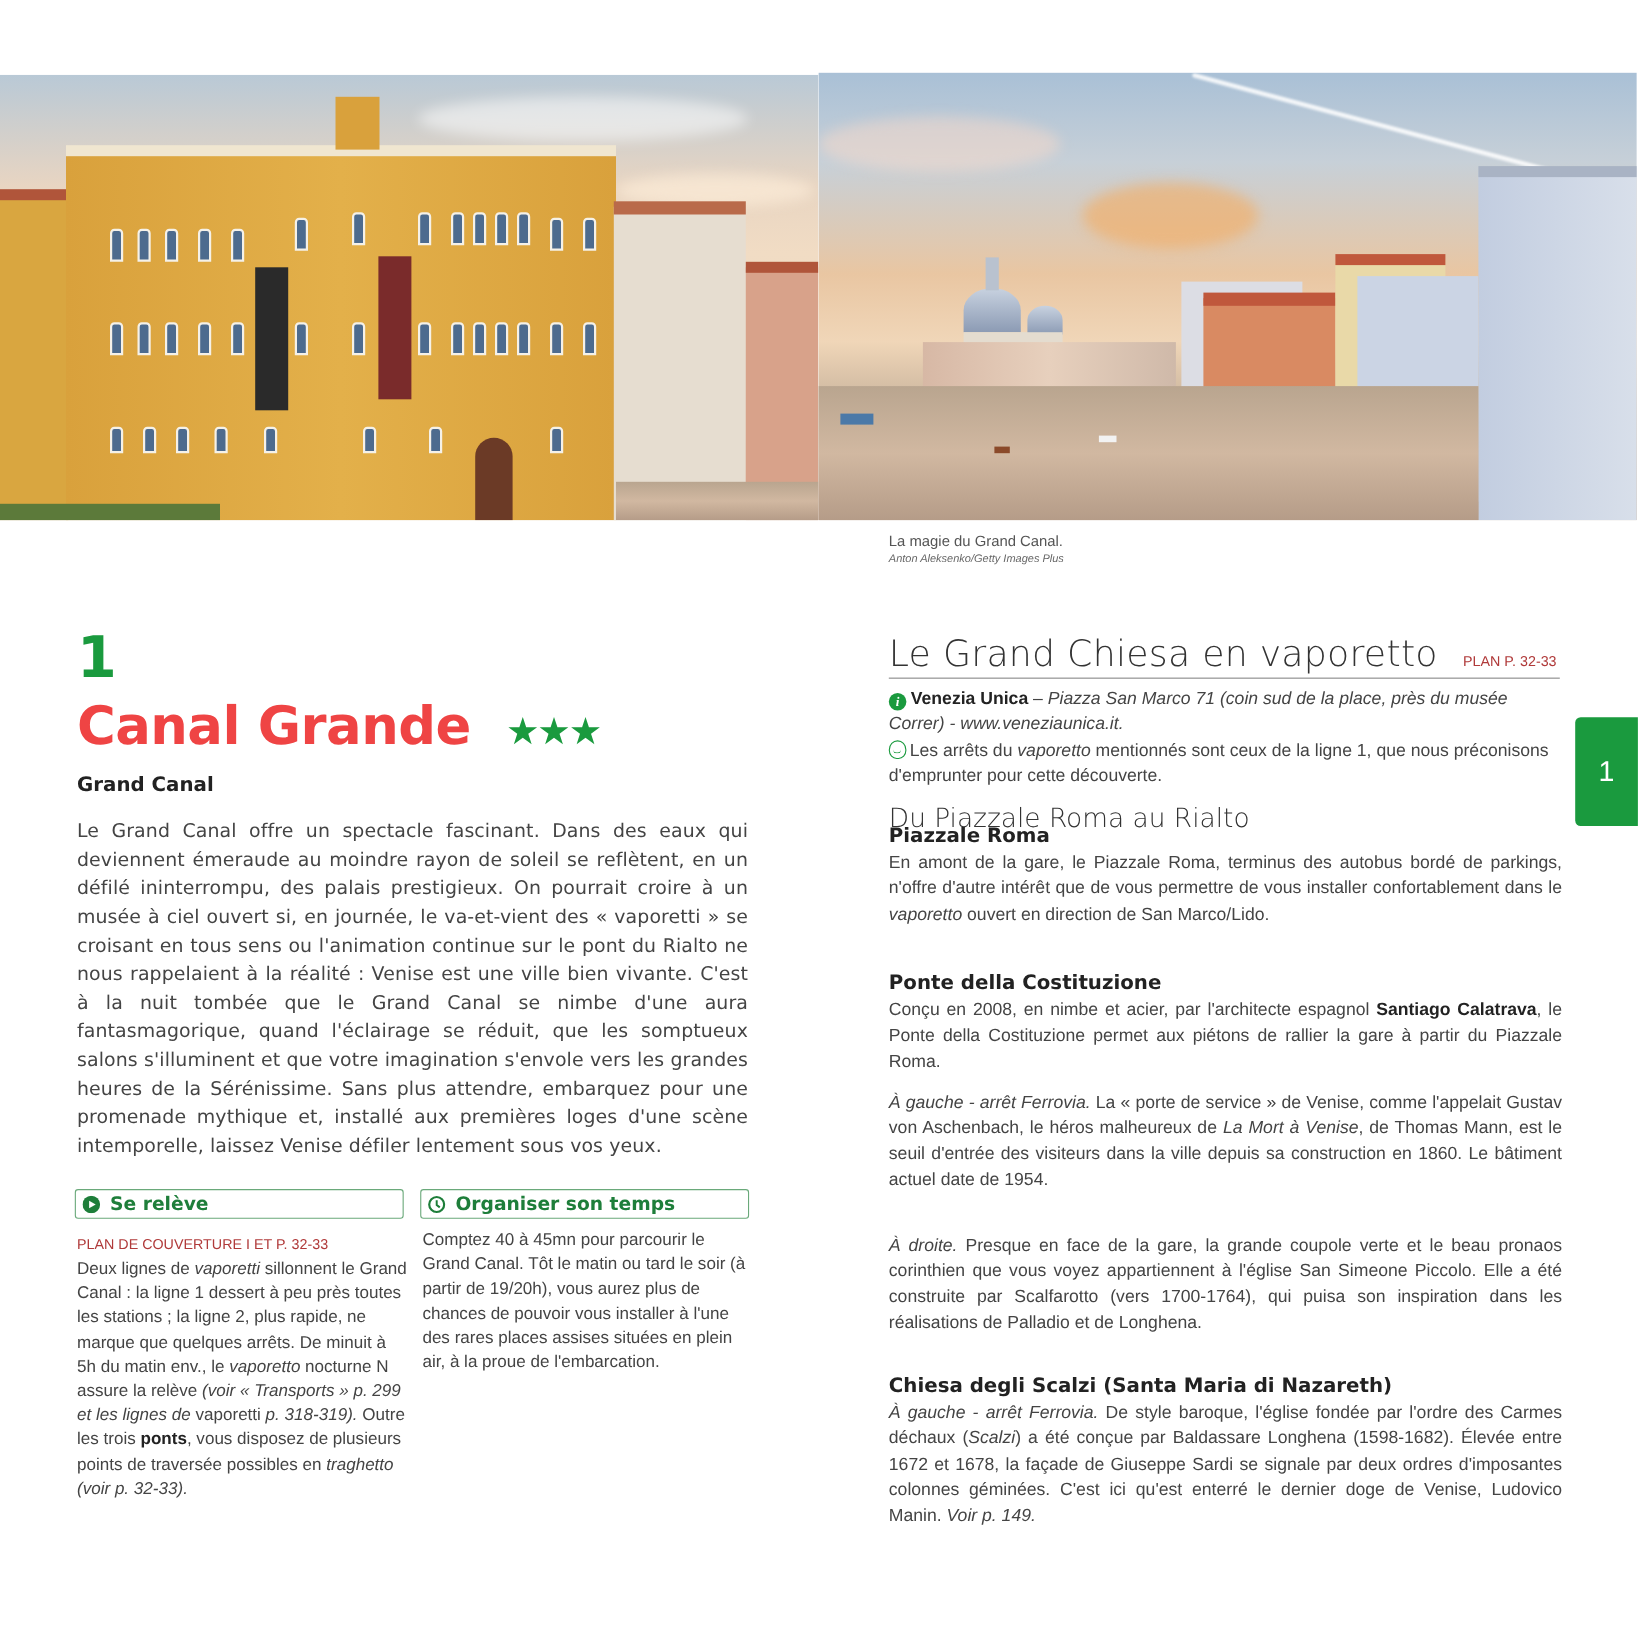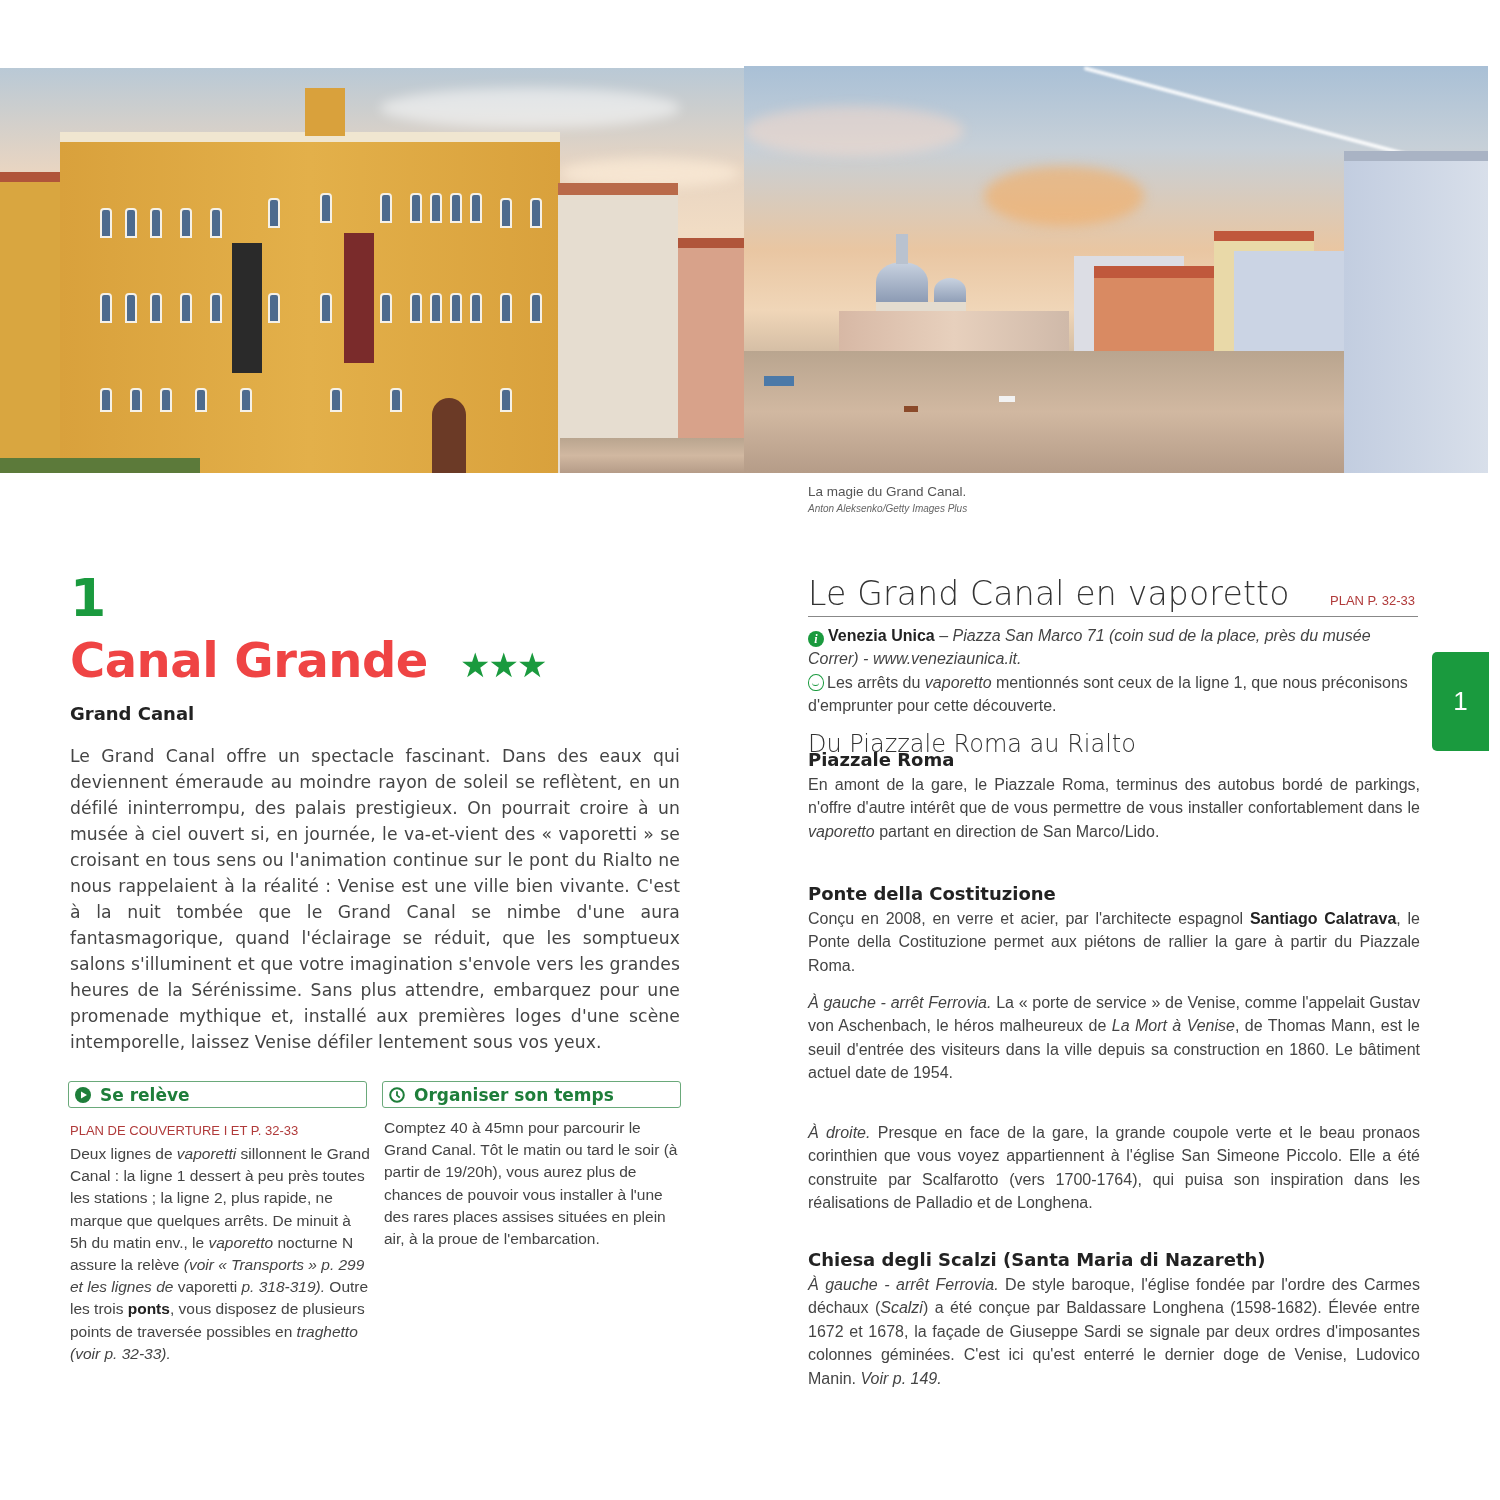--- a/index.html
+++ b/index.html
@@ -196,39 +196,39 @@
   <span class="ico">
     <svg width="16" height="16" viewBox="0 0 16 16">
         <circle cx="8" cy="8" r="6.8" fill="none" stroke="#1e7e3a" stroke-width="2"></circle>
         <path d="M8 4.2 V8.4 L10.8 10.6" fill="none" stroke="#1e7e3a" stroke-width="1.8"></path>
       </svg>
   </span>
   <span>Organiser son temps</span>
 </div>
 <div class="box-text box-text-2">Comptez 40 à 45mn pour parcourir le Grand Canal. Tôt le matin ou tard le soir (à partir de 19/20h), vous aurez plus de chances de pouvoir vous installer à l'une des rares places assises situées en plein air, à la proue de l'embarcation.</div>
 
-<div class="sec-title">Le Grand Canal en vaporetto</div>
+<div class="sec-title">Le Grand Chiesa en vaporetto</div>
 <div class="sec-plan">PLAN P. 32-33</div>
 <div class="sec-rule"></div>
 
 <div class="info">
   <span class="i-icon">i</span><b>Venezia Unica</b><span> – </span><em>Piazza San Marco 71 (coin sud de la place, près du musée Correr) - www.veneziaunica.it.</em><br>
   <span class="smile-icon"></span><span>Les arrêts du </span><em>vaporetto</em><span> mentionnés sont ceux de la ligne 1, que nous préconisons d'emprunter pour cette découverte.</span>
 </div>
 
 <div class="sub-sec">Du Piazzale Roma au Rialto</div>
 
 <div class="entry" style="top:749px;">
   <h3>Piazzale Roma</h3>
-  <p><span>En amont de la gare, le Piazzale Roma, terminus des autobus bordé de parkings, n'offre d'autre intérêt que de vous permettre de vous installer confortablement dans le </span><em>vaporetto</em><span> partant en direction de San Marco/Lido.</span></p>
+  <p><span>En amont de la gare, le Piazzale Roma, terminus des autobus bordé de parkings, n'offre d'autre intérêt que de vous permettre de vous installer confortablement dans le </span><em>vaporetto</em><span> ouvert en direction de San Marco/Lido.</span></p>
 </div>
 
 <div class="entry" style="top:883px;">
   <h3>Ponte della Costituzione</h3>
-  <p><span>Conçu en 2008, en verre et acier, par l'architecte espagnol </span><b style="color:#222">Santiago Calatrava</b><span>, le Ponte della Costituzione permet aux piétons de rallier la gare à partir du Piazzale Roma.</span></p>
+  <p><span>Conçu en 2008, en nimbe et acier, par l'architecte espagnol </span><b style="color:#222">Santiago Calatrava</b><span>, le Ponte della Costituzione permet aux piétons de rallier la gare à partir du Piazzale Roma.</span></p>
 </div>
 
 <div class="entry" style="top:989px;">
   <p><em>À gauche - arrêt Ferrovia.</em><span> La « porte de service » de Venise, comme l'appelait Gustav von Aschenbach, le héros malheureux de </span><em>La Mort à Venise</em><span>, de Thomas Mann, est le seuil d'entrée des visiteurs dans la ville depuis sa construction en 1860. Le bâtiment actuel date de 1954.</span></p>
 </div>
 
 <div class="entry" style="top:1119px;">
   <p><em>À droite.</em><span> Presque en face de la gare, la grande coupole verte et le beau pronaos corinthien que vous voyez appartiennent à l'église San Simeone Piccolo. Elle a été construite par Scalfarotto (vers 1700-1764), qui puisa son inspiration dans les réalisations de Palladio et de Longhena.</span></p>
 </div>
 

